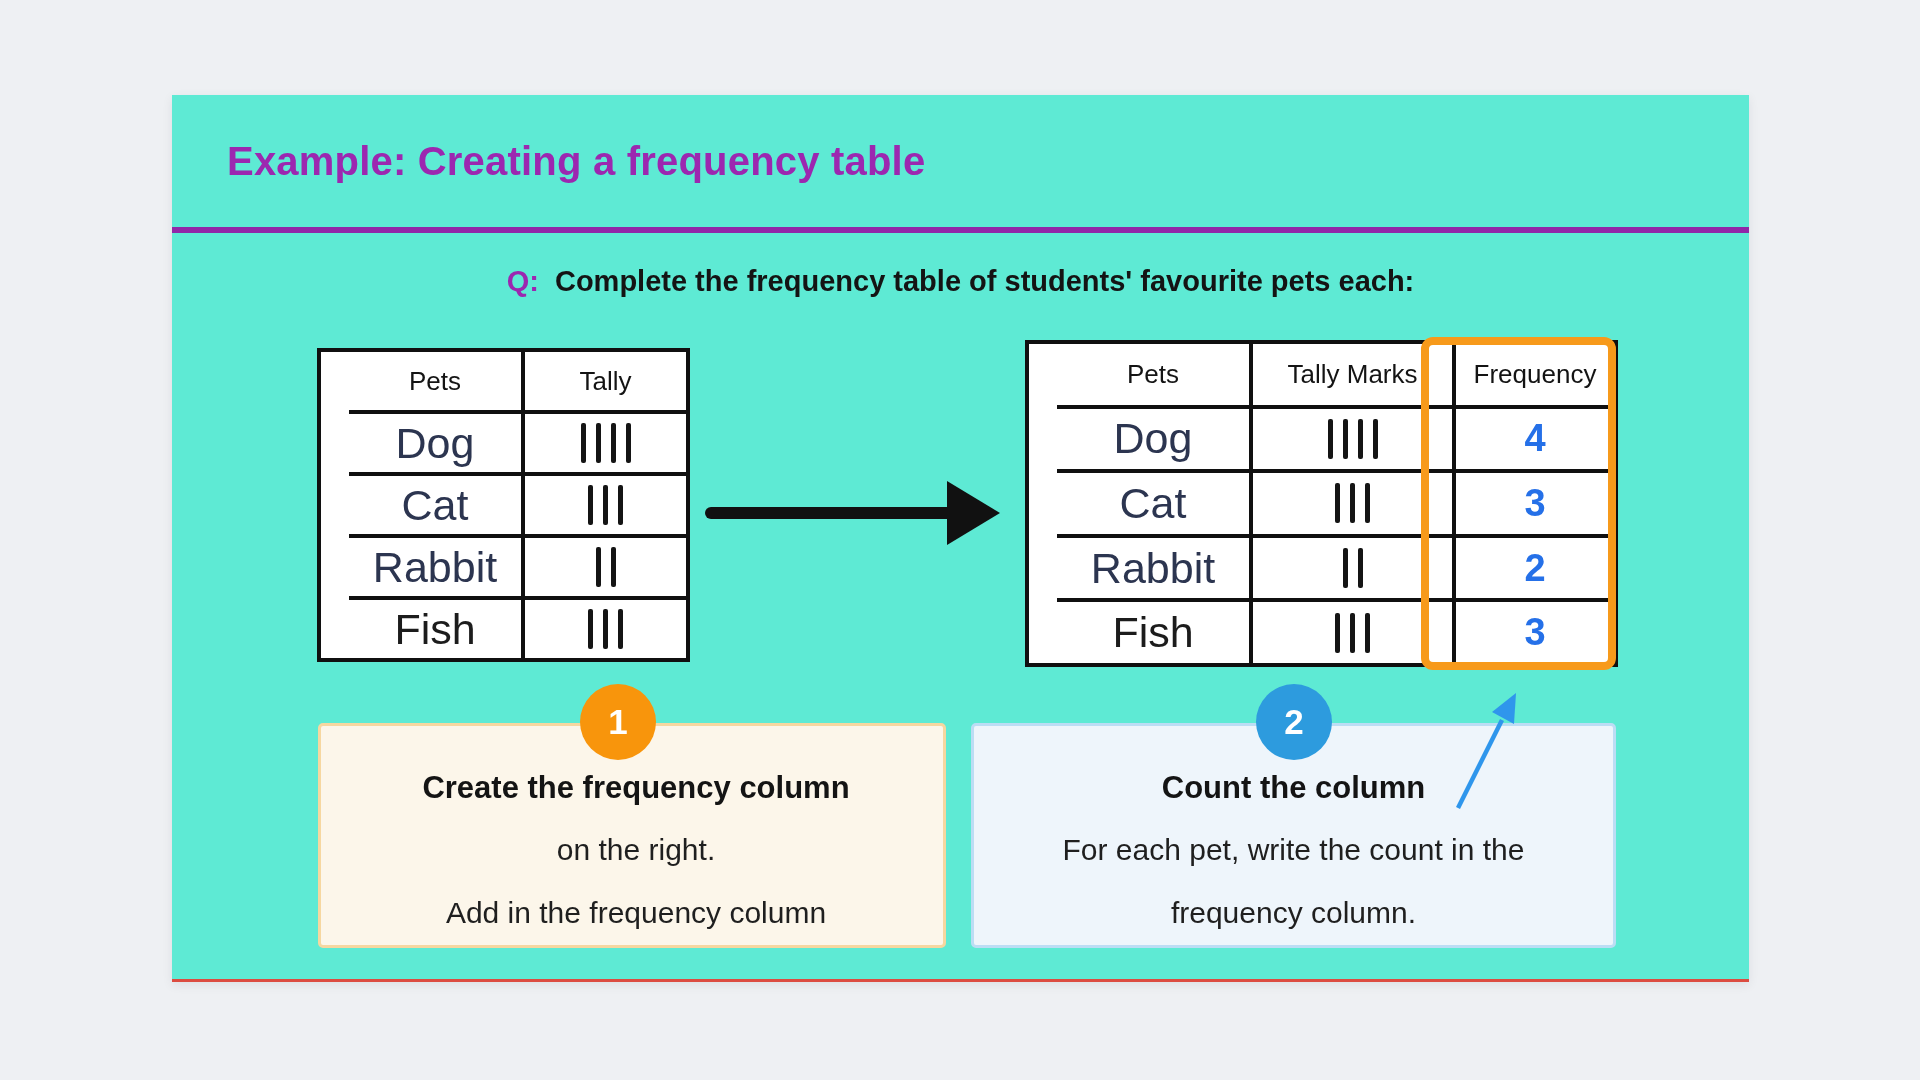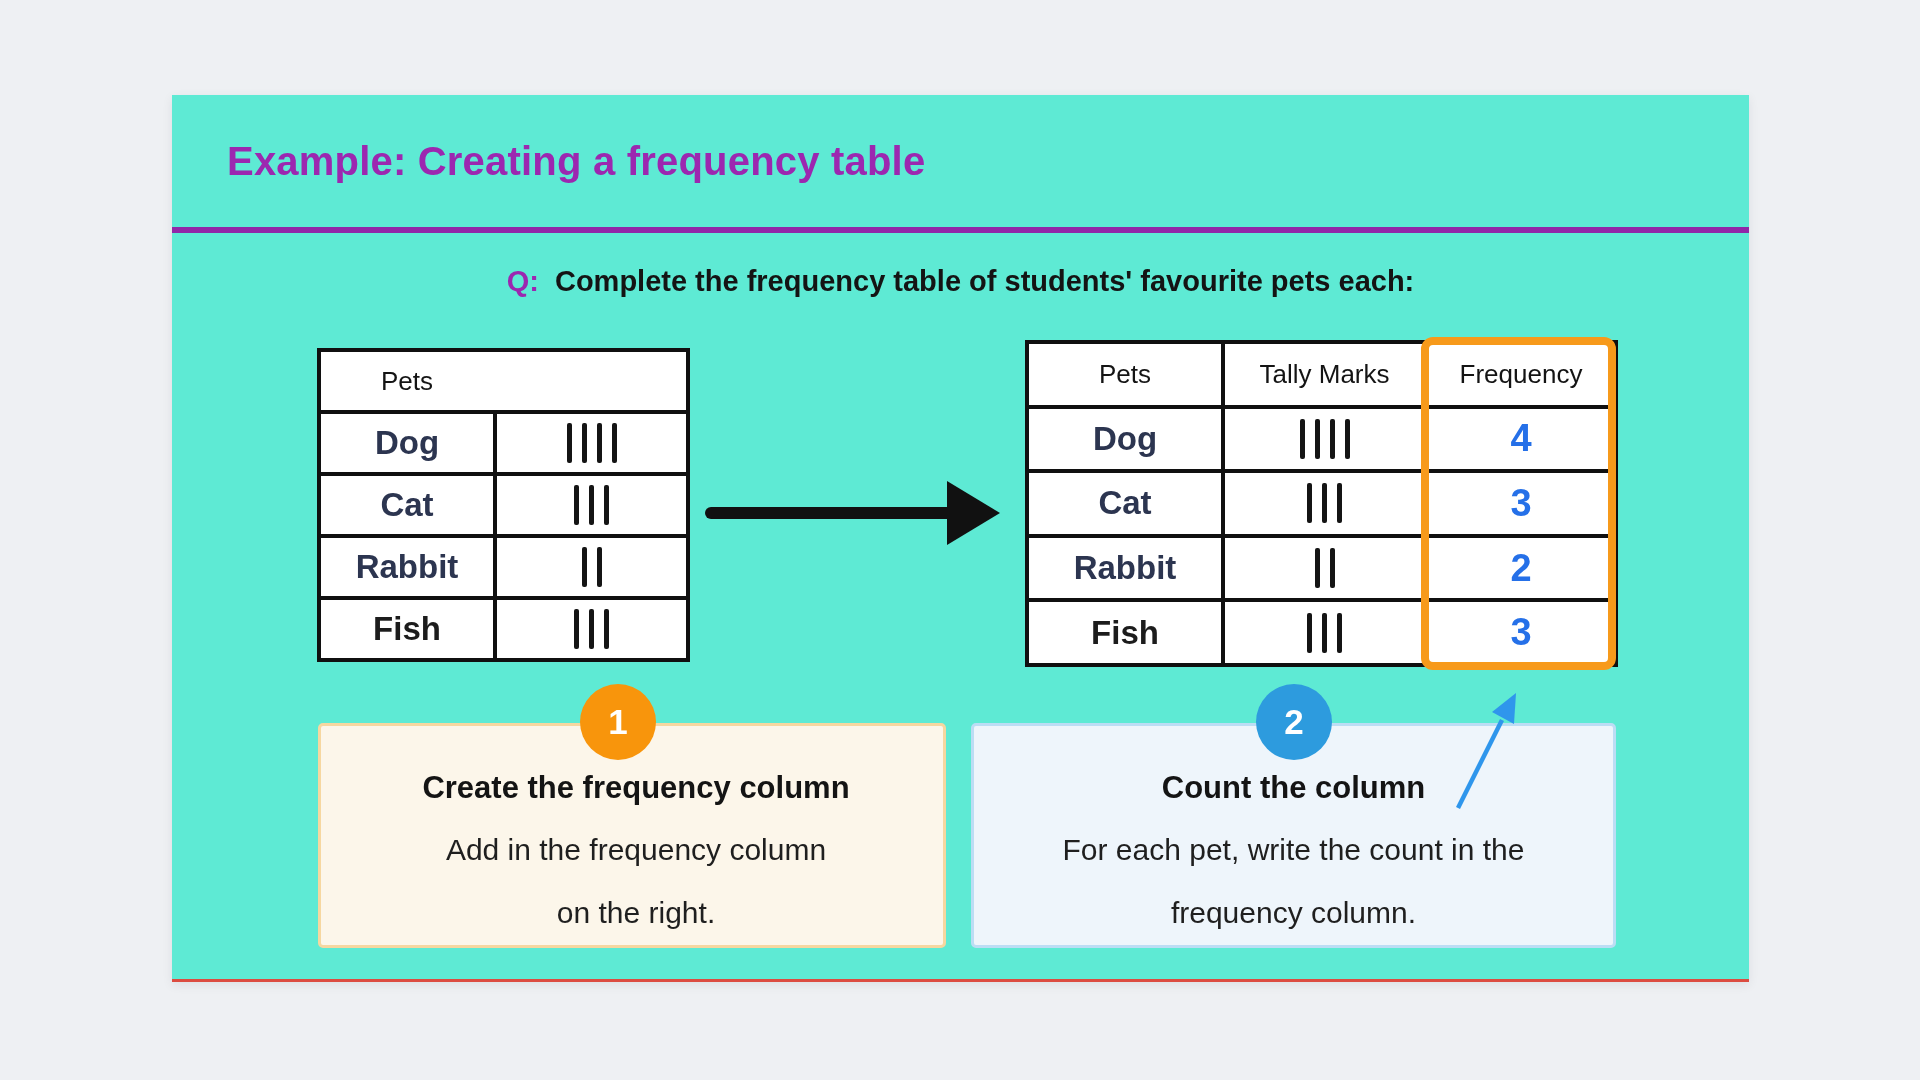--- a/index.html
+++ b/index.html
@@ -29,30 +29,30 @@
   }
   .question .q-prefix { color:#9c27b0; margin-right:16px; }
 
   
   .tbl {
     position:absolute; background:#fff; border:4px solid #101010;
     display:flex; flex-direction:column;
   }
   .tbl-left  { left:145px; top:253px; width:373px; height:314px; }
   .tbl-right { left:853px; top:245px; width:593px; height:327px; }
-  .t-row { flex:1; display:flex; }
+  .t-row { flex:1; display:flex;margin-left:28px; }
   .t-row + .t-row { border-top:4px solid #101010; }
   .t-cell {
     display:flex; align-items:center; justify-content:center; overflow:hidden;
   }
   .t-cell + .t-cell { border-left:4px solid #101010; }
   .tbl-left  .c1 { width:172px; } .tbl-left  .c2 { flex:1; }
   .tbl-right .c1 { width:192px; } .tbl-right .c2 { width:203px; } .tbl-right .c3 { flex:1; }
   .hdr { font-size:26px; font-weight:500; color:#141414; }
-  .pet { font-size:33px; font-weight:700; color:#2c3550; }
+  .pet { font-size:43px; font-weight:400; color:#2c3550; }
   .t-row:last-child .pet { color:#1c1c1c; }
   .tally { gap:10px; }
   .tally-bar { width:5px; height:40px; background:#141414; border-radius:2px; }
   .freq { font-size:38px; font-weight:700; color:#2570e8; }
 
   .freq-highlight {
     position:absolute; left:1249px; top:242px; width:195px; height:333px;
     border:8px solid #f79a1b; border-radius:12px; z-index:5;
     pointer-events:none;
   }
@@ -89,20 +89,21 @@
   <h1 class="slide-title">Example: Creating a frequency table</h1>
   <div class="divider"></div>
 
   <div class="question">
     <span class="q-prefix">Q:</span><span>Complete the frequency table of students' favourite pets each:</span>
   </div>
 
   <div class="tbl tbl-left">
     <div class="t-row">
       <div class="t-cell c1 hdr">Pets</div>
+      <div class="t-cell c2 hdr">Tally</div>
     </div>
     <div class="t-row">
       <div class="t-cell c1 pet">Dog</div>
       <div class="t-cell c2 tally">
           <div class="tally-bar"></div>
           <div class="tally-bar"></div>
           <div class="tally-bar"></div>
           <div class="tally-bar"></div>
         </div>
     </div>
@@ -187,22 +188,22 @@
       <polygon points="1344,598 1342,629 1320,617" fill="#2f96ec"></polygon>
     </g>
   </svg>
 
   <div class="badge badge1">
     <span>1</span>
   </div>
   <div class="stepbox box1">
     <div class="step-title">Create the frequency column</div>
     <div class="step-lines">
+      <div>on the right.</div>
       <div>Add in the frequency column</div>
-      <div>on the right.</div>
     </div>
   </div>
 
   <div class="badge badge2">
     <span>2</span>
   </div>
   <div class="stepbox box2">
     <div class="step-title">Count the column</div>
     <div class="step-lines">
       <div>For each pet, write the count in the</div>

